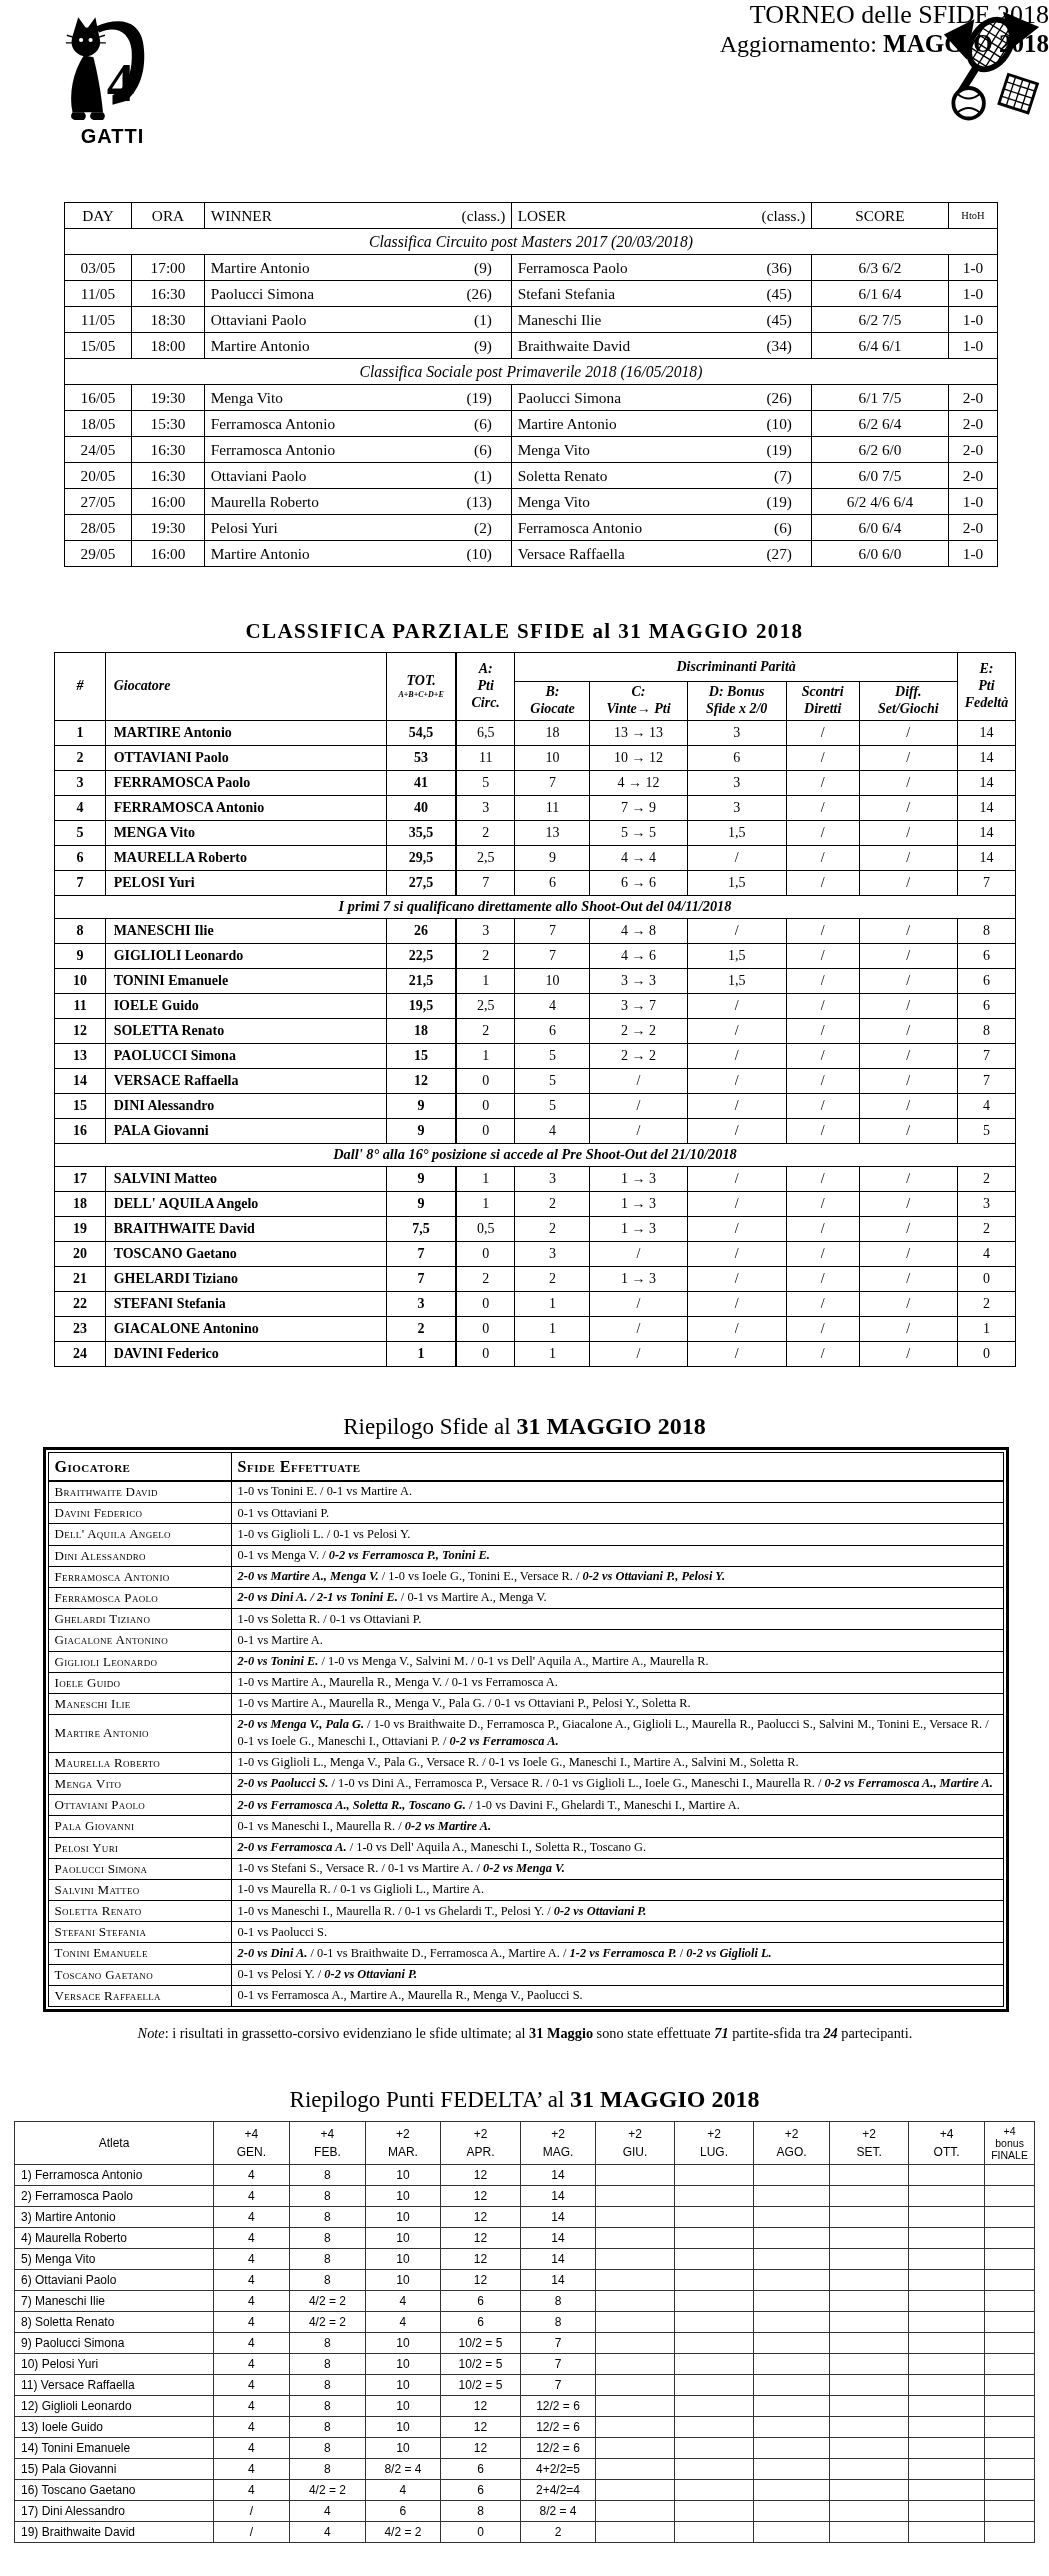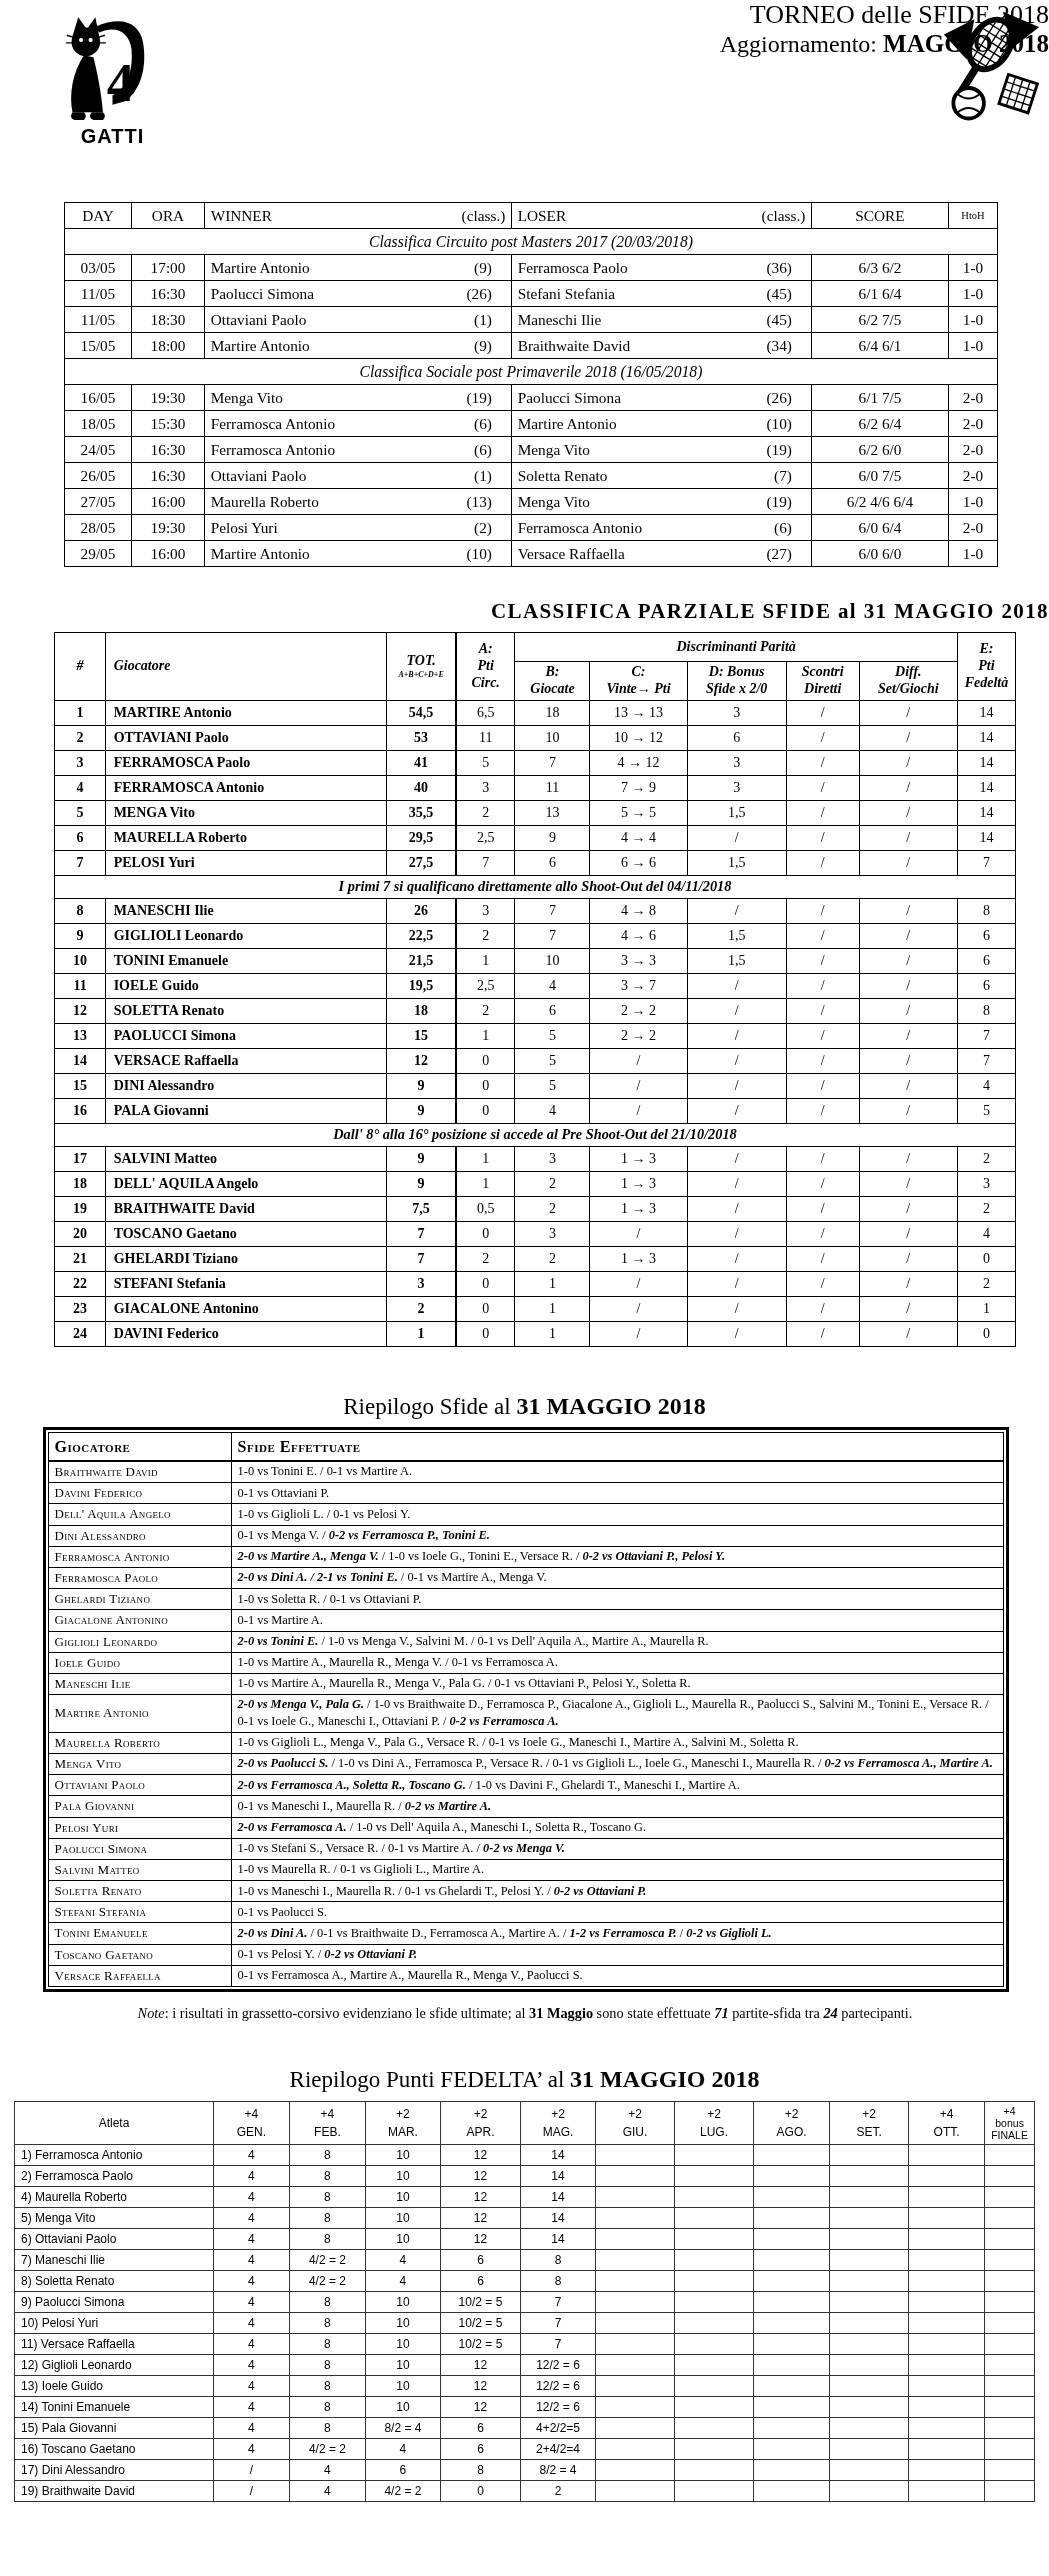--- a/index.html
+++ b/index.html
@@ -19,21 +19,21 @@
   
   .t1{margin:38px 0 0 64px;width:933px;font-size:15.3px;border:1.9px solid #000;}
   .t1 th,.t1 td{border:1px solid #000;height:25px;padding:0 5.7px;font-weight:normal;}
   .t1 th{font-size:15.3px;}
   .t1 .small-th{font-size:10.5px;}
   .t1 .cpair{display:flex;justify-content:space-between;align-items:center;}
   .t1 .cl{padding-right:13.4px;}
   .t1 .ctr{text-align:center;}
   .t1 .section td{font-style:italic;text-align:center;font-size:15.7px;}
   
-  .t2-title{text-align:right;font-weight:bold;font-size:21px;letter-spacing:1.4px;margin-top:32px;}
+  .t2-title{text-align:center;font-weight:bold;font-size:21px;letter-spacing:1.4px;margin-top:52px;}
   .t2{margin:7.6px 0 0 54px;width:962px;border:1.9px solid #000;}
   .t2 th{border:1px solid #000;font-weight:bold;font-style:italic;white-space:pre-line;line-height:1.2;font-size:14px;padding:1.9px 1.9px;text-align:center;}
   .t2 td{border:1px solid #000;height:24px;text-align:center;font-size:14px;padding:0 3.8px;}
   .t2 .name{text-align:left;font-weight:bold;padding-left:7.6px;}
   .t2 .rank{font-weight:bold;}
   .t2 .tot{font-weight:bold;text-align:center;}
   .t2 .dbl{border-left:2.9px double #000;}
   .t2 .gioc-h{text-align:left;padding-left:7.6px;}
   .t2 .tot-sub{display:block;font-size:8px;letter-spacing:0;}
   .t2 .sep td{font-style:italic;font-weight:bold;font-size:14.3px;height:22px;}
@@ -272,21 +272,21 @@
         <td>
           <span class="cpair">
             <span>Menga Vito</span>
             <span class="cl">(19)</span>
           </span>
         </td>
         <td class="ctr">6/2  6/0</td>
         <td class="ctr">2-0</td>
       </tr>
       <tr>
-        <td class="ctr">26/05</td>
+        <td class="ctr">20/05</td>
         <td class="ctr">16:30</td>
         <td>
           <span class="cpair">
             <span>Ottaviani Paolo</span>
             <span class="cl">(1)</span>
           </span>
         </td>
         <td>
           <span class="cpair">
             <span>Soletta Renato</span>
@@ -873,20 +873,34 @@
         <td>12</td>
         <td>14</td>
         <td></td>
         <td></td>
         <td></td>
         <td></td>
         <td></td>
         <td></td>
       </tr>
       <tr>
+        <td class="aname">3) Martire  Antonio</td>
+        <td>4</td>
+        <td>8</td>
+        <td>10</td>
+        <td>12</td>
+        <td>14</td>
+        <td></td>
+        <td></td>
+        <td></td>
+        <td></td>
+        <td></td>
+        <td></td>
+      </tr>
+      <tr>
         <td class="aname">4) Maurella  Roberto</td>
         <td>4</td>
         <td>8</td>
         <td>10</td>
         <td>12</td>
         <td>14</td>
         <td></td>
         <td></td>
         <td></td>
         <td></td>

